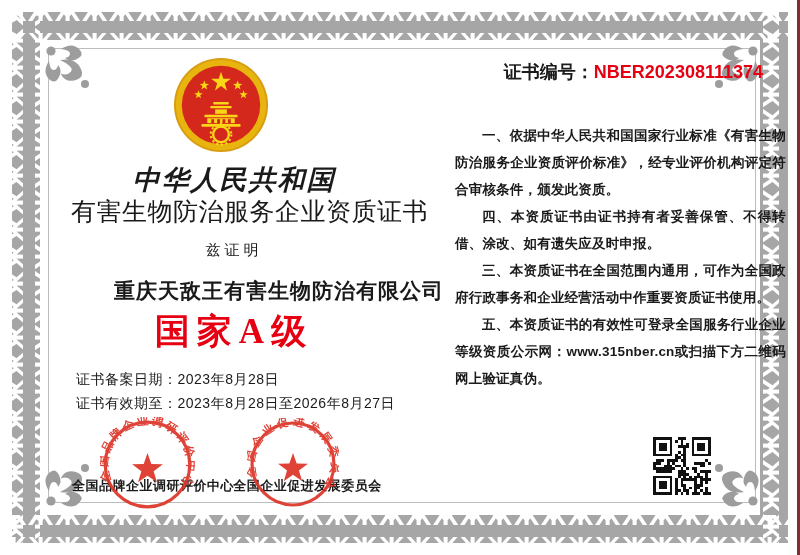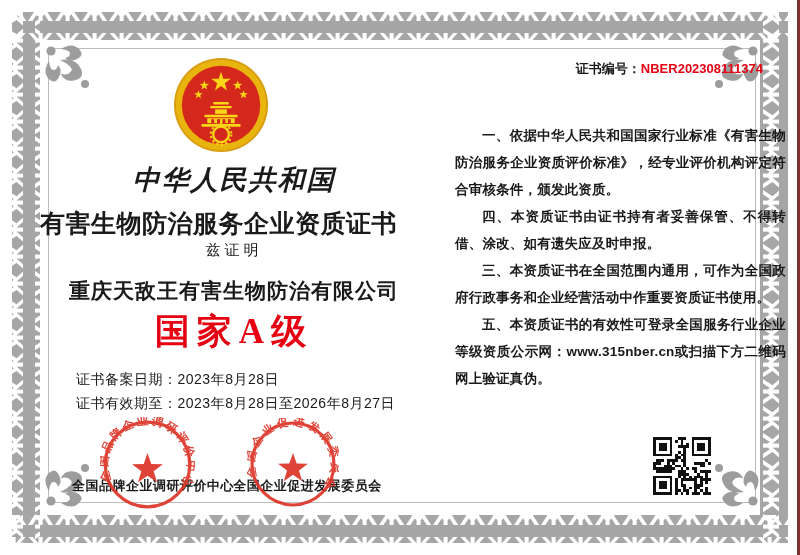--- a/index.html
+++ b/index.html
@@ -2,35 +2,35 @@
 <html><head>
 <meta charset="utf-8">
 <style>
   html,body{margin:0;padding:0;background:#ffffff;}
   .page{position:relative;width:800px;height:555px;background:#fff;overflow:hidden;
         font-family:"Liberation Sans","DejaVu Sans",sans-serif;color:#1a1a1a;}
   .abs{position:absolute;}
   
   .emblem{left:172px;top:56px;width:98px;height:98px;}
   .title1{left:48px;top:162px;width:372px;text-align:center;font-size:27px;font-weight:bold;letter-spacing:2px;font-style:italic;}
-  .title2{left:40px;top:207px;width:388px;text-align:left;font-size:25px;font-weight:bold;letter-spacing:0.5px;}
+  .title2{left:40px;top:195px;width:388px;text-align:right;font-size:25px;font-weight:normal;letter-spacing:0.5px;}
   .certify{left:48px;top:241px;width:372px;text-align:center;font-size:15px;letter-spacing:4px;}
-  .company{left:48px;top:277px;width:372px;text-align:center;font-size:21px;font-weight:bold;letter-spacing:1px;}
+  .company{left:48px;top:277px;width:372px;text-align:center;font-size:21px;font-weight:bold;letter-spacing:1px;padding-left:45px;}
   .grade{left:48px;top:308px;width:372px;text-align:center;font-size:35px;font-weight:bold;letter-spacing:7px;
          font-family:"Liberation Serif","DejaVu Serif",serif;}
   .dateline{left:76px;width:360px;font-size:14px;font-weight:400;letter-spacing:0.5px;}
   .d1{top:371px;} .d2{top:395px;}
   
   .seal-caption{top:477px;font-size:13px;font-weight:bold;text-align:center;letter-spacing:0.5px;z-index:2;}
   .cap1{left:58px;width:190px;} .cap2{left:225px;width:165px;}
   .sealsvg{z-index:3;opacity:0.92;}
   .seal1{left:100px;top:417px;width:95px;height:95px;}
   .seal2{left:247px;top:418px;width:92px;height:92px;}
   
-  .certno{left:432px;top:60px;width:331px;text-align:right;padding-right:16px;font-size:13px;font-weight:bold;}
+  .certno{left:432px;top:60px;width:331px;text-align:right;padding-right:16px;font-size:18px;font-weight:bold;}
   .certno .num{font-weight:bold;}
   .heading{left:432px;top:92px;width:331px;text-align:center;font-size:17px;font-weight:bold;}
   .paras{left:455px;top:122px;width:331px;}
   .paras p{margin:0;font-size:13.5px;line-height:27px;font-weight:600;text-indent:2em;
            text-align:justify;letter-spacing:0.2px;}
   .qr{left:653px;top:437px;width:58px;height:58px;z-index:2;}
   .edge-strip{right:0;top:0;width:3px;height:555px;background:#7d3032;z-index:9;}
 </style>
 </head>
 <body>

